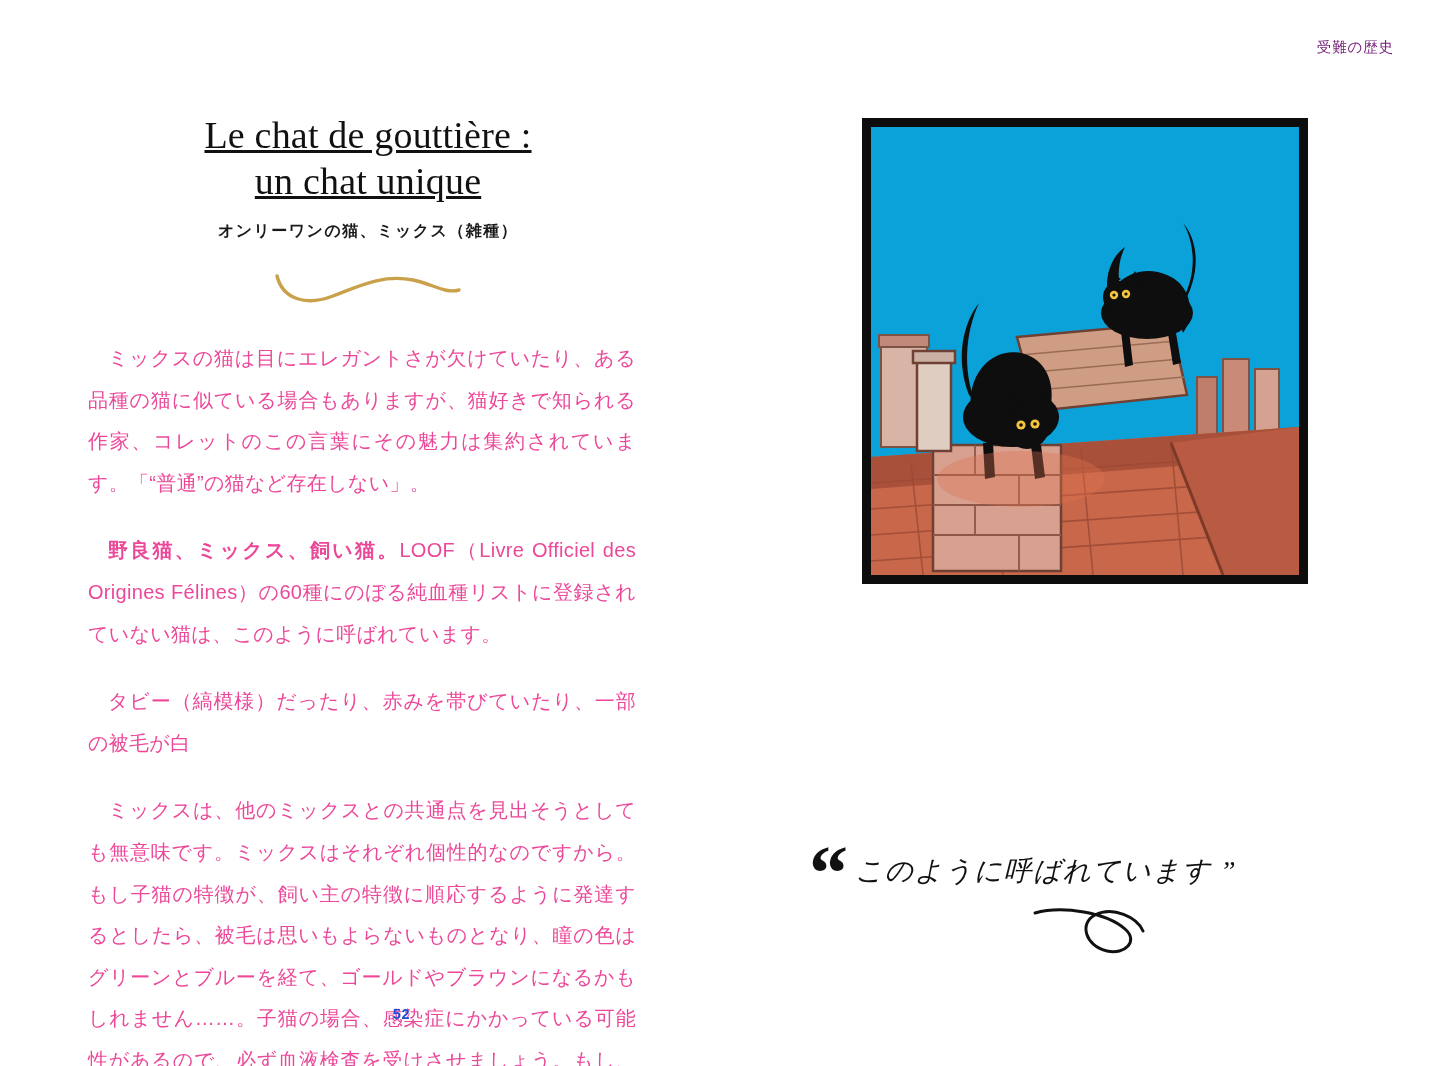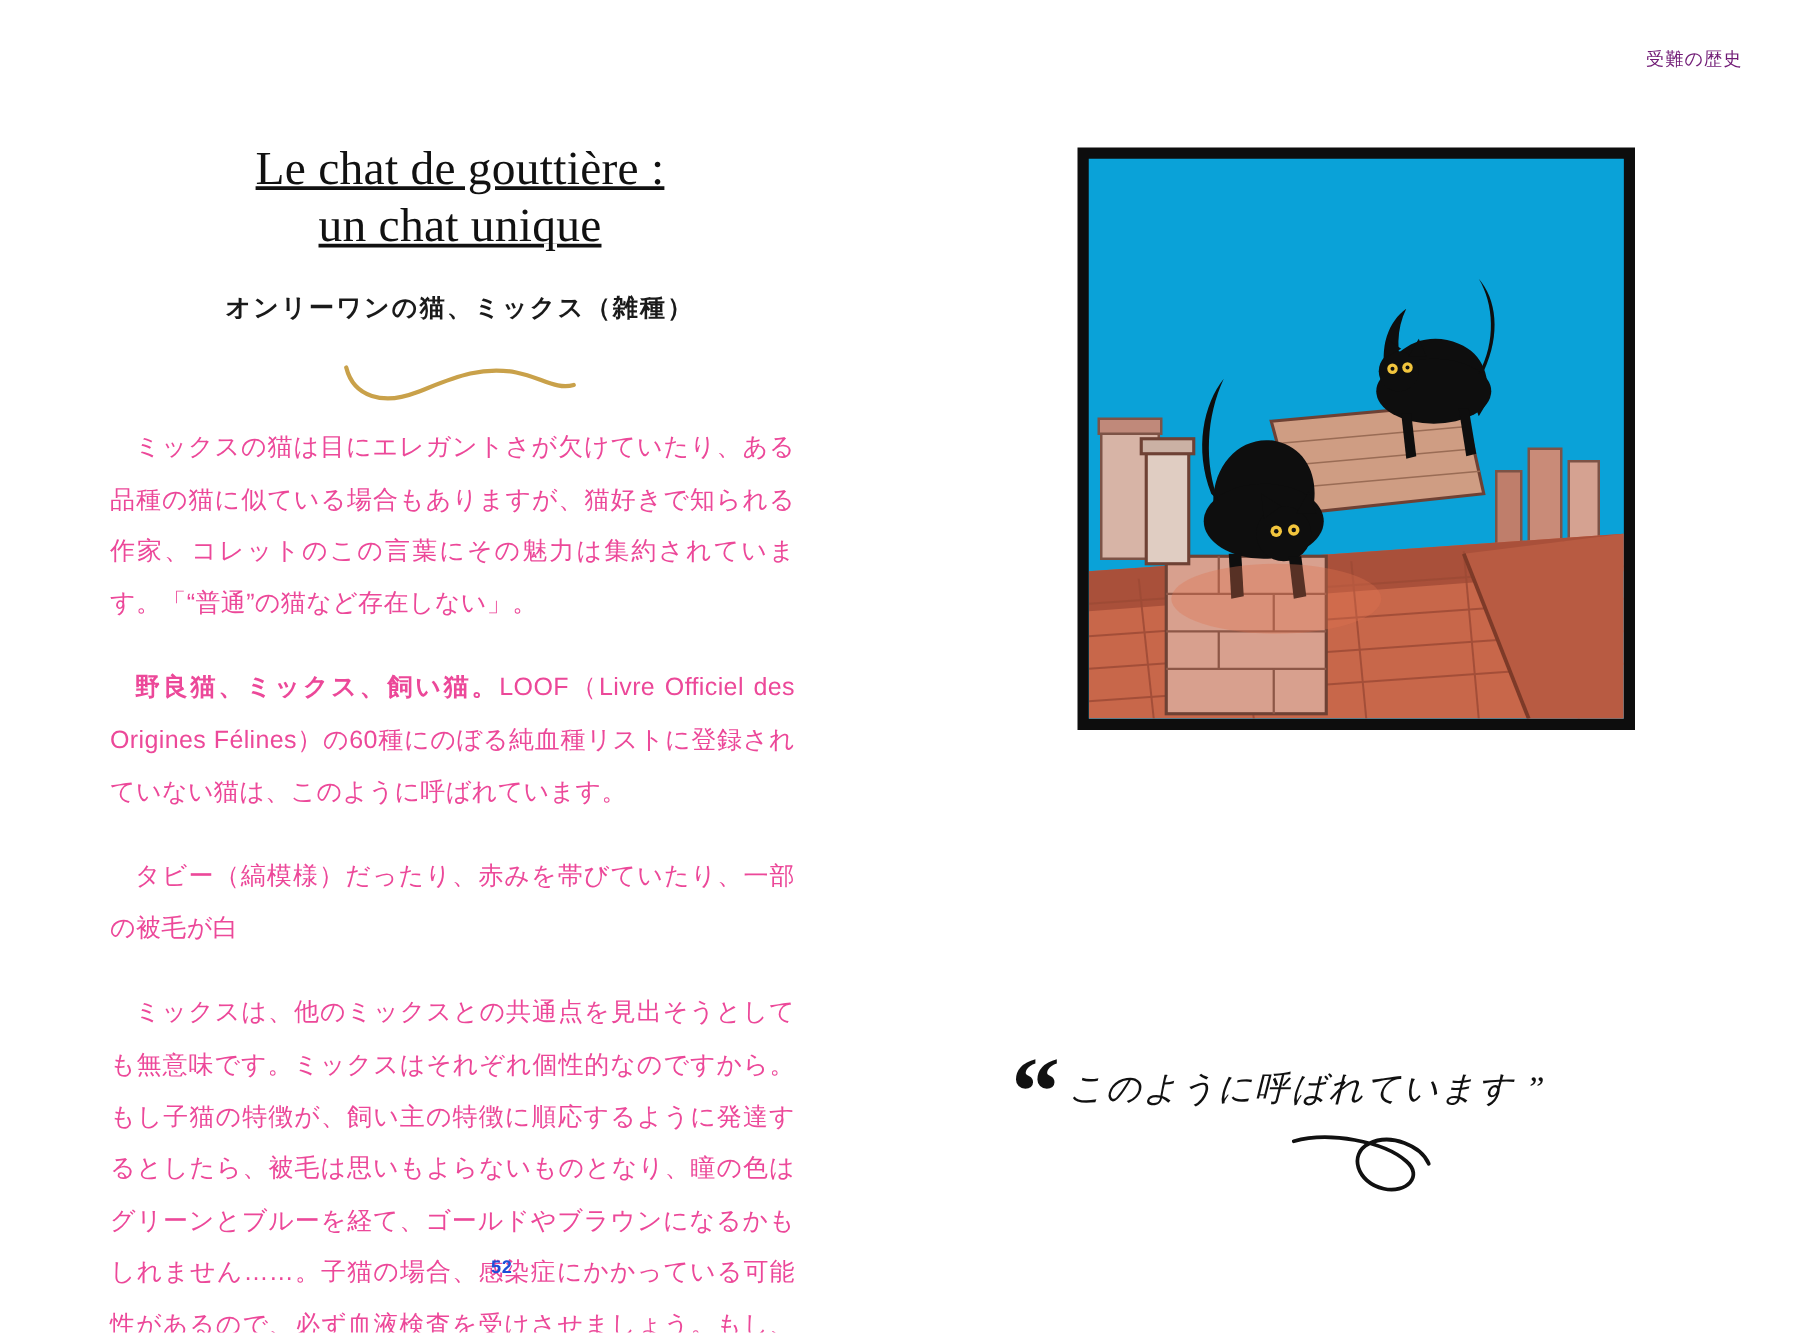--- a/index.html
+++ b/index.html
@@ -46,22 +46,22 @@
   }
   .title-fr {
     font-family: "Liberation Serif", serif;
     font-size: 38px;
     line-height: 1.22;
     color: #111;
     letter-spacing: 0.005em;
     text-decoration: underline;
   }
   .title-jp {
-    margin-top: 28px;
-    font-size: 20px;
+    margin-top: 16px;
+    font-size: 16px;
     font-weight: bold;
     letter-spacing: 0.09em;
     color: #1a1a1a;
   }
   .flourish {
     margin: 26px auto 0;
     width: 190px;
     height: 42px;
   }
   .body-col {

